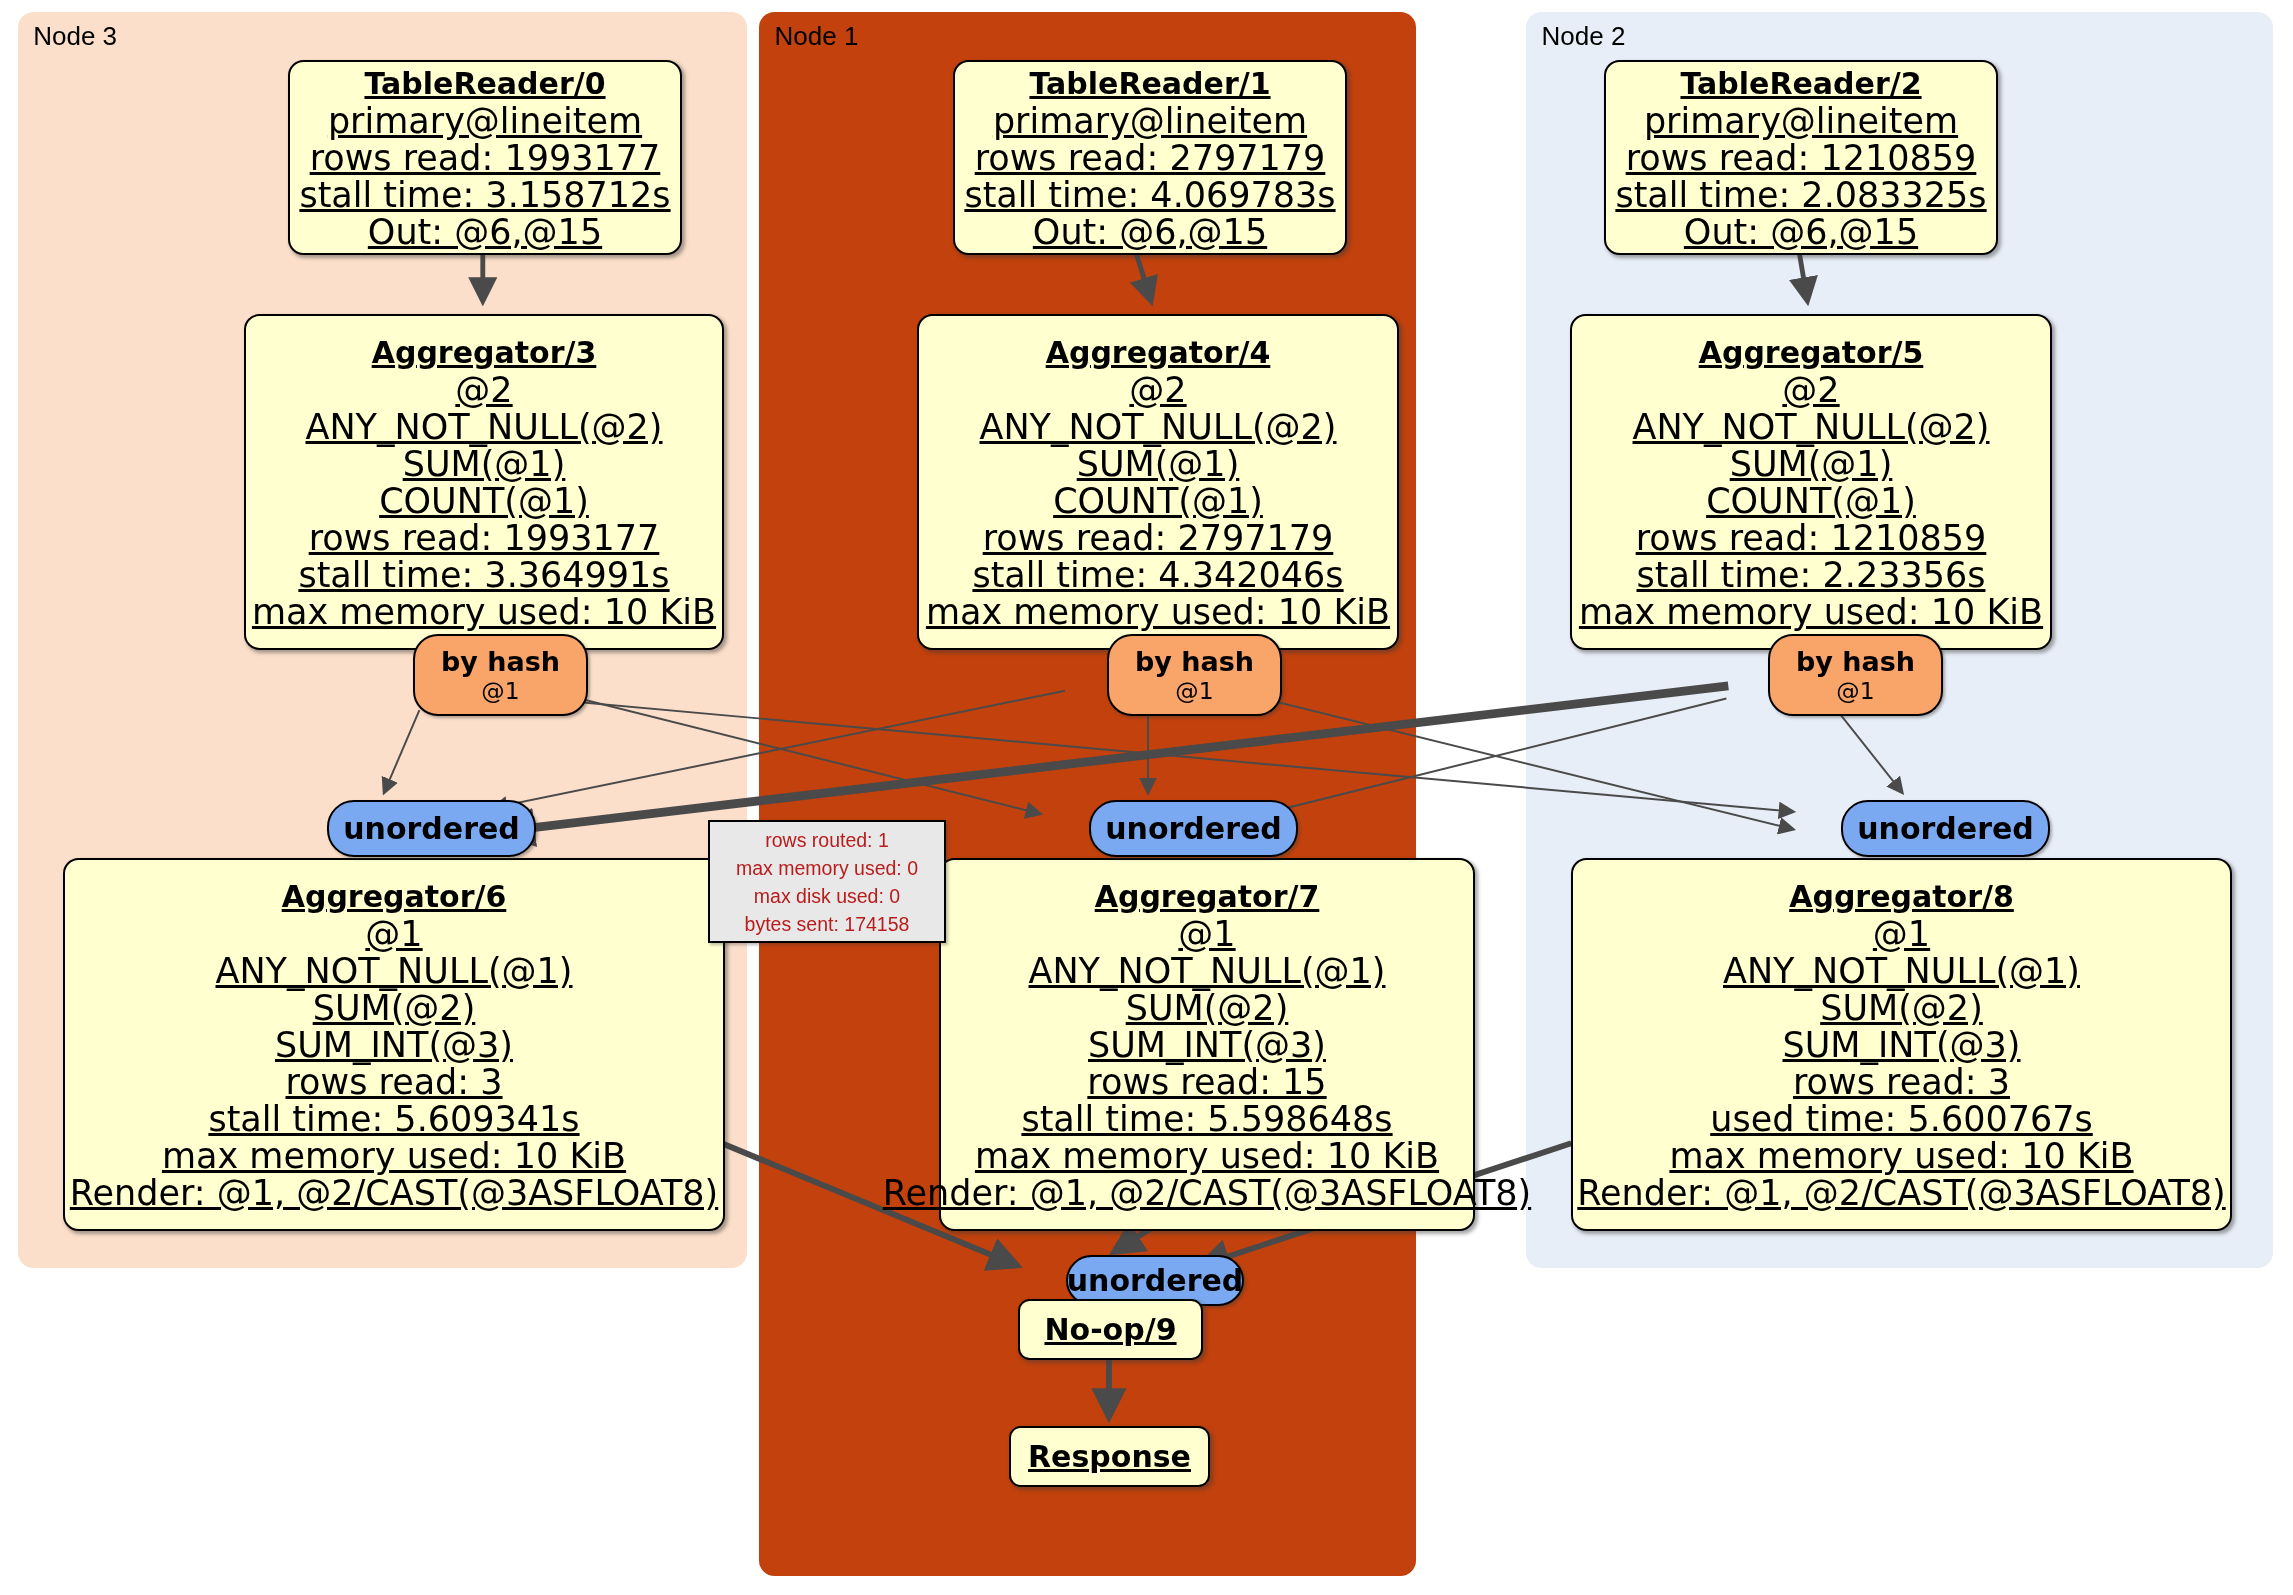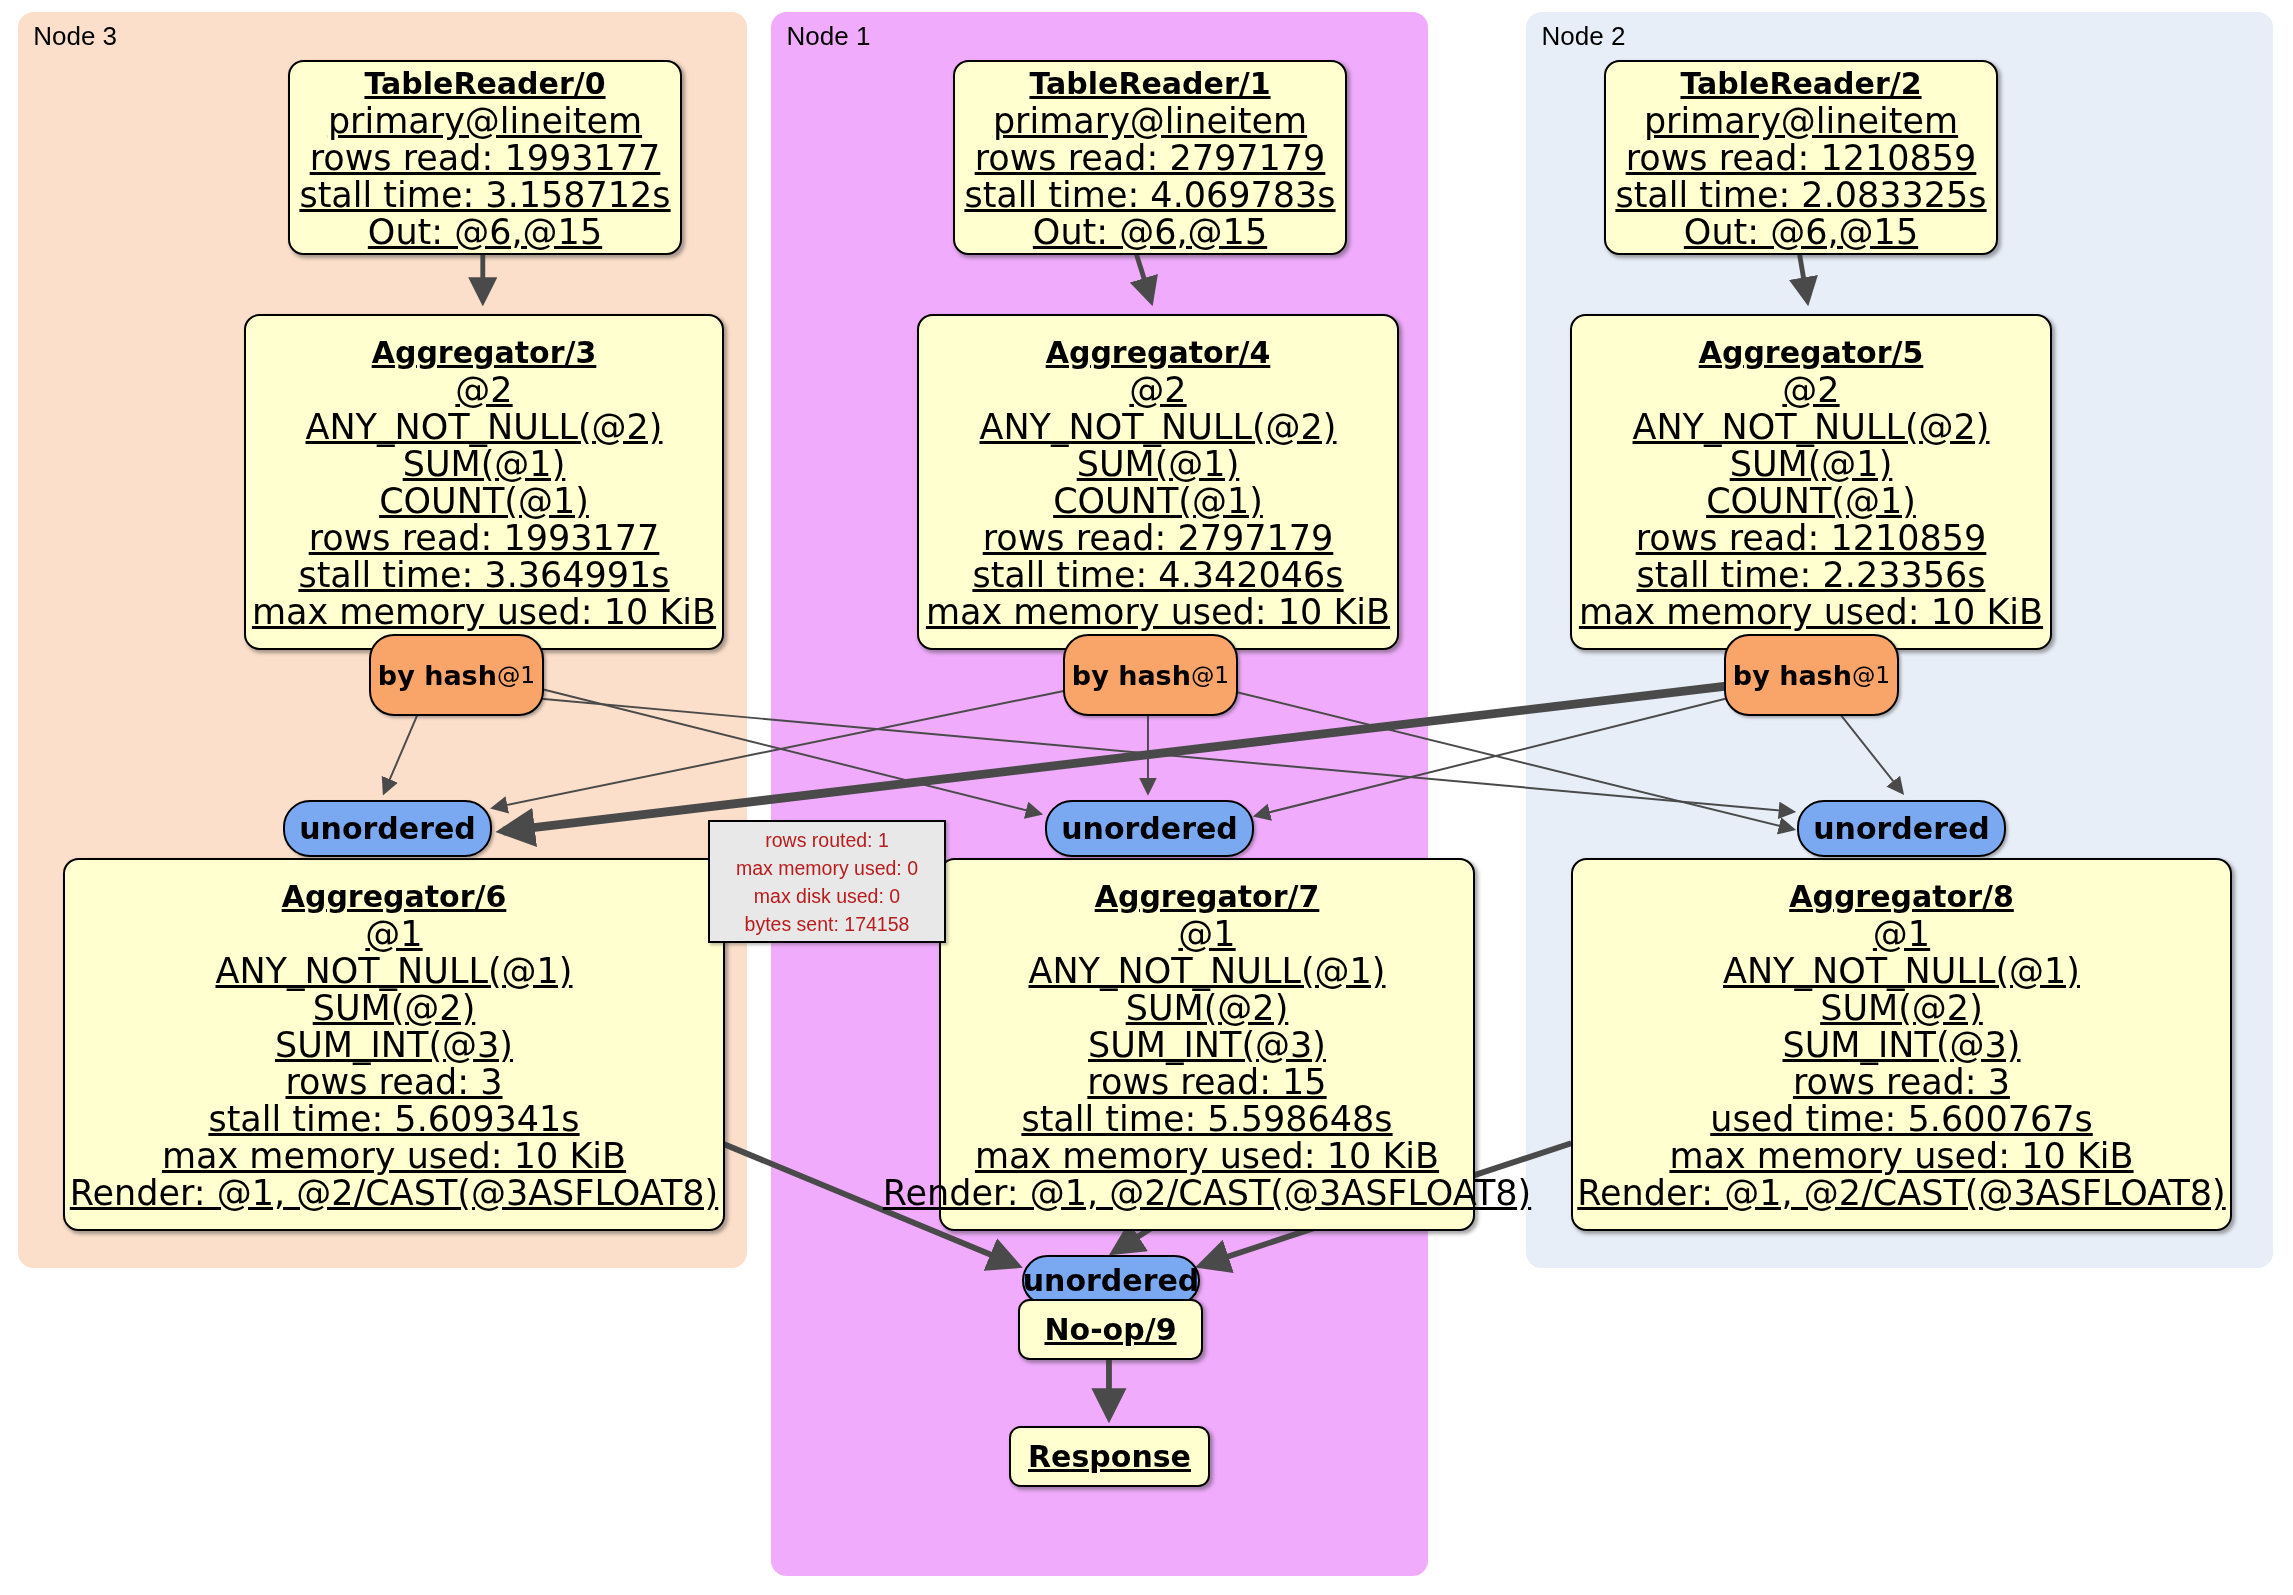--- a/index.html
+++ b/index.html
@@ -6,37 +6,37 @@
   #canvas{
     position:relative;width:2294px;height:1596px;overflow:hidden;
     font-family:"DejaVu Sans",sans-serif;background:#ffffff;padding-left:16px;
   }
   .region{position:absolute;border-radius:15.6px;}
   .region-label{
     position:absolute;top:9.8px;left:15.6px;font-size:26px;color:#000;
     font-family:"Liberation Sans",sans-serif;
   }
   #region-node3{left:17.6px;top:11.7px;width:729px;height:1256px;background:#fcdfca;}
-  #region-node1{left:759px;top:11.7px;width:657px;height:1564px;background:#f0abfc;margin-left:12px;}
+  #region-node1{left:759px;top:11.7px;width:657px;height:1564px;background:#c2410c;}
   #region-node2{left:1526px;top:11.7px;width:747px;height:1256px;background:#e8eef7;}
 
   svg#edges{position:absolute;left:0;top:0;}
 
   .box{
     position:absolute;background:#ffffcf;border:2.9px solid #000;border-radius:15.6px;
     box-shadow:2.9px 2.9px 3.9px rgba(60,60,60,0.45);
     display:flex;flex-direction:column;justify-content:center;align-items:center;
     text-align:center;color:#000;text-decoration:underline;
   }
   .box .title{font-weight:bold;font-size:30px;line-height:39px;}
   .box .line{font-size:35px;line-height:37px;white-space:nowrap;}
   .pill{
     position:absolute;border:2.9px solid #000;
-    display:flex;flex-direction:row;justify-content:center;align-items:center;
-    text-align:center;color:#000;box-shadow:2px 2px 2.9px rgba(60,60,60,0.4);
+    display:flex;flex-direction:column;justify-content:center;align-items:center;
+    text-align:center;color:#000;box-shadow:2px 2px 2.9px rgba(60,60,60,0.4);margin-left:44px;
   }
   .pill-orange{background:#f9a469;border-radius:25px;}
   .pill-orange .p-title{font-weight:bold;font-size:27px;line-height:33px;}
   .pill-orange .p-sub{font-size:23.4px;line-height:27px;}
   .pill-blue{background:#7aa9f2;border-radius:27px;}
   .pill-blue .p-title{font-weight:bold;font-size:30px;line-height:29px;}
 
   #tooltip{
     position:absolute;left:708px;top:820px;width:234px;height:119px;
     background:#e8e8e8;border:2px solid #000;

